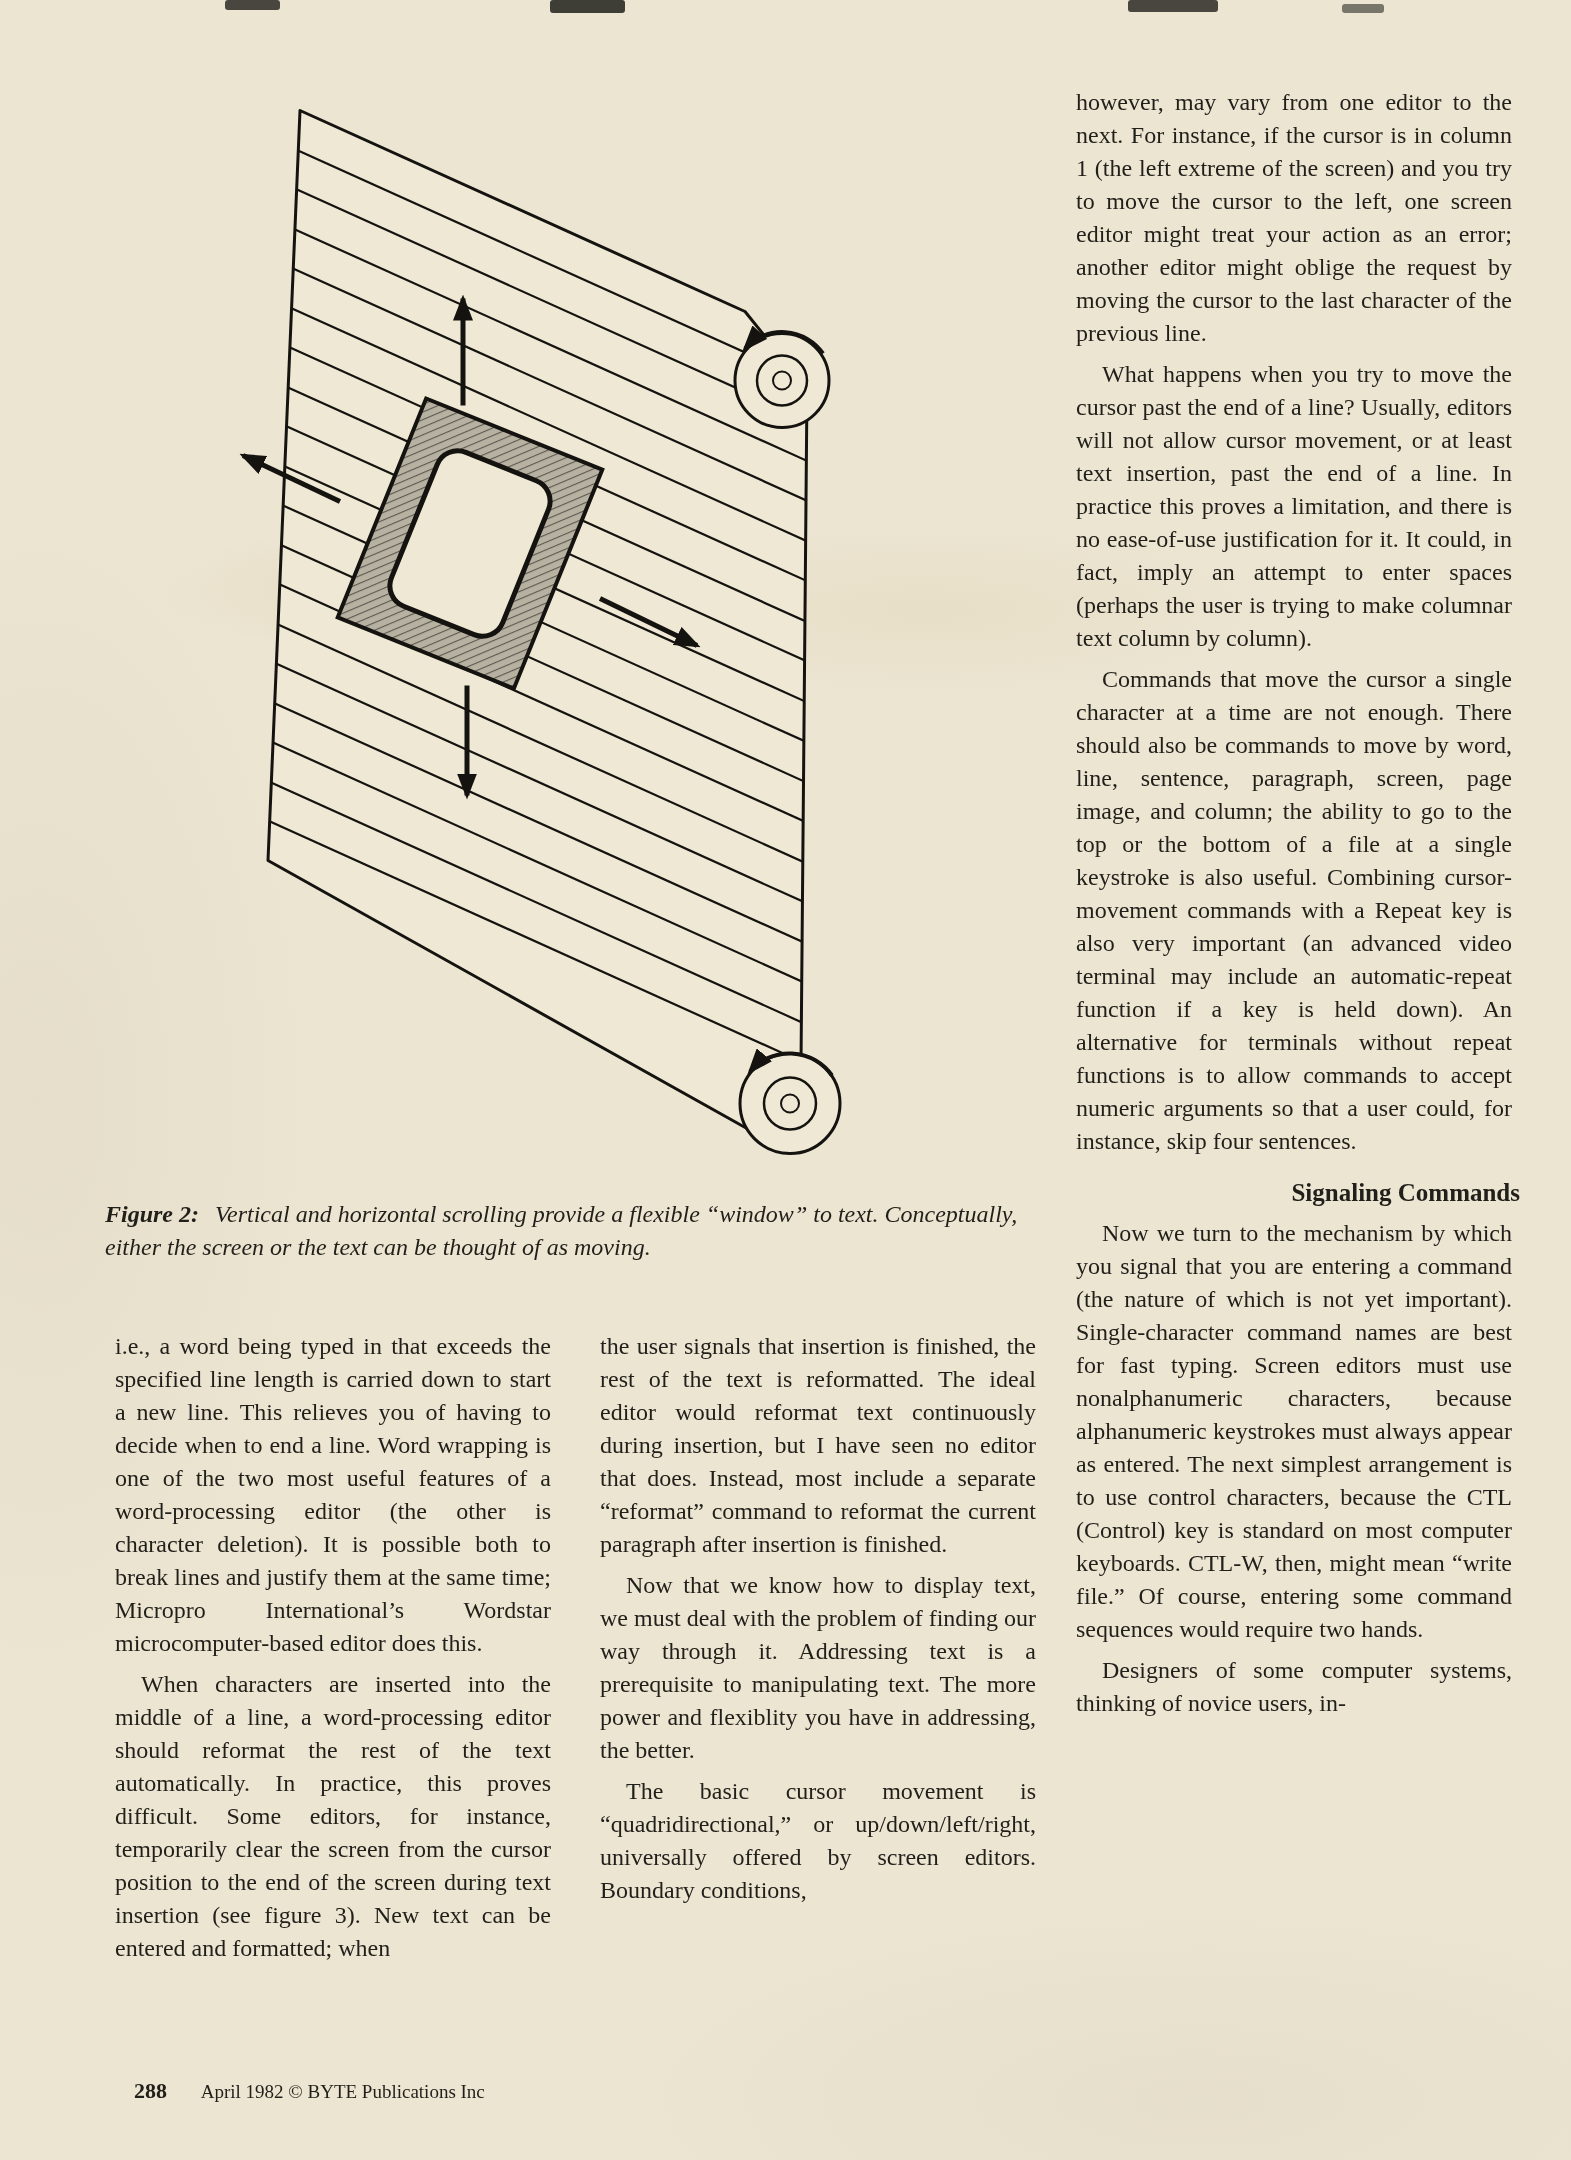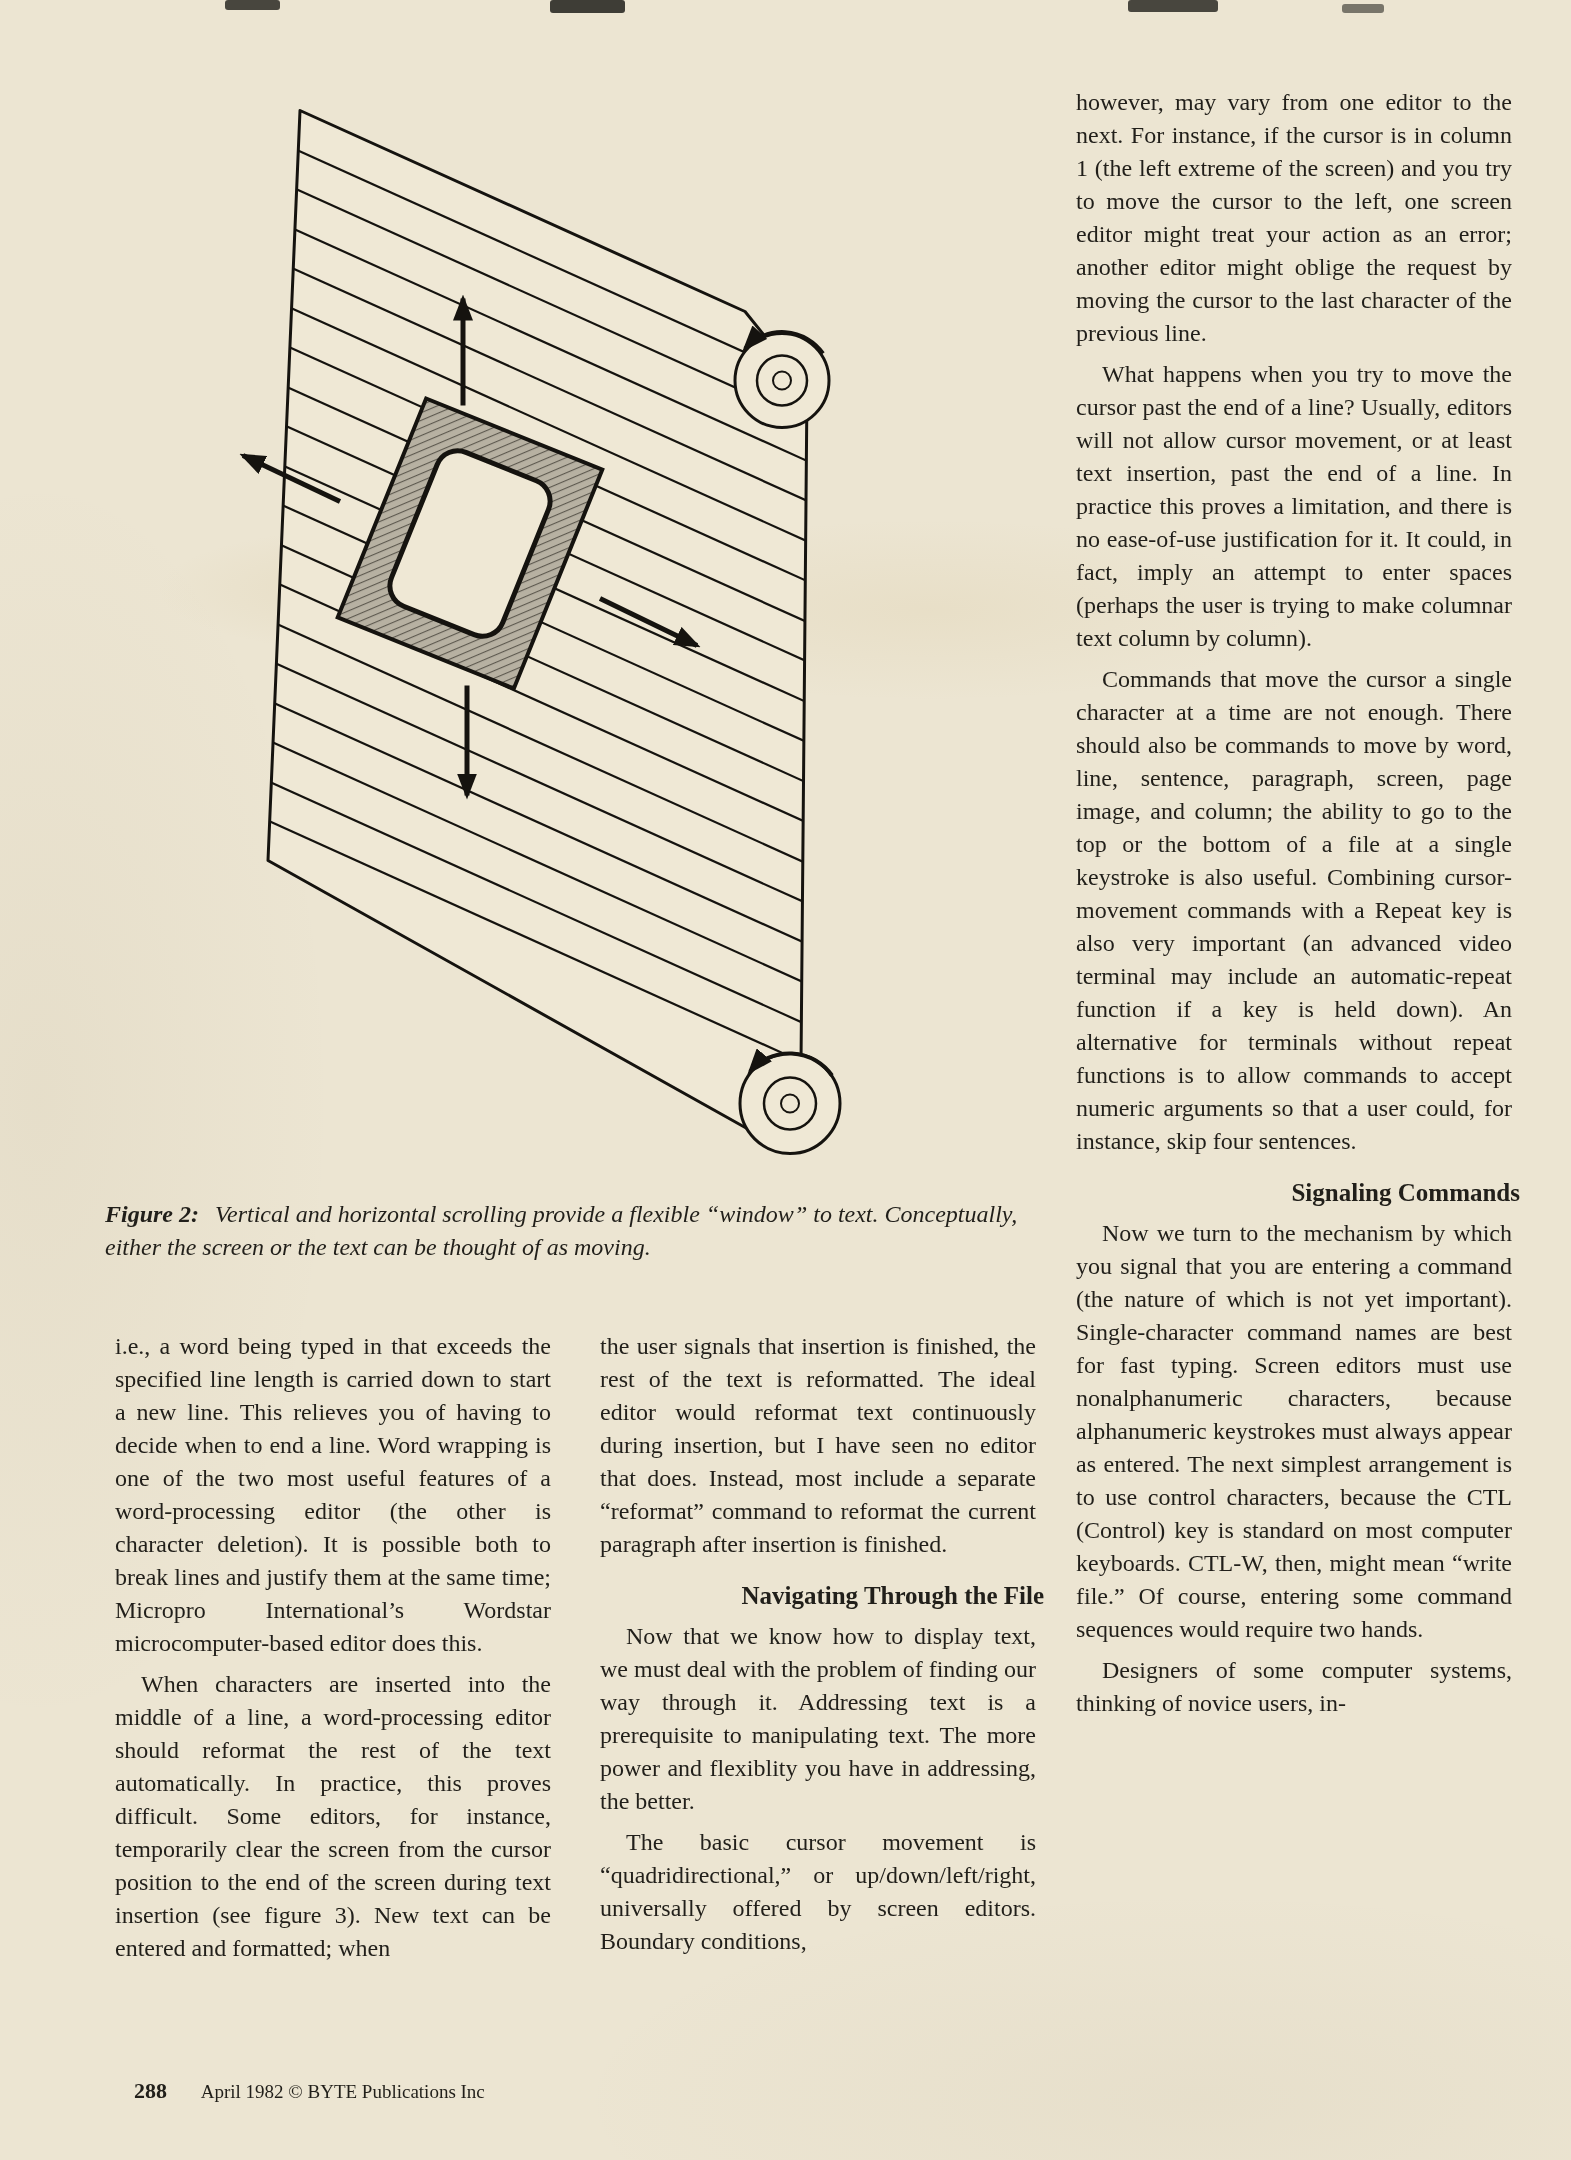--- a/index.html
+++ b/index.html
@@ -130,21 +130,20 @@
   <span class="cap-text">Vertical and horizontal scrolling provide a flexible “window” to text. Conceptually, either the screen or the text can be thought of as moving.</span>
 </p>
 
 <div class="col left-col">
   <p>i.e., a word being typed in that exceeds the specified line length is carried down to start a new line. This relieves you of having to decide when to end a line. Word wrapping is one of the two most useful features of a word-processing editor (the other is character deletion). It is possible both to break lines and justify them at the same time; Micropro International’s Wordstar microcomputer-based editor does this.</p>
   <p class="indent">When characters are inserted into the middle of a line, a word-processing editor should reformat the rest of the text automatically. In practice, this proves difficult. Some editors, for instance, temporarily clear the screen from the cursor position to the end of the screen during text insertion (see figure 3). New text can be entered and formatted; when</p>
 </div>
 
 <div class="col mid-col">
   <p>the user signals that insertion is finished, the rest of the text is reformatted. The ideal editor would reformat text continuously during insertion, but I have seen no editor that does. Instead, most include a separate “reformat” command to reformat the current paragraph after insertion is finished.</p>
-  <p class="heading">Navigating Through the File</p>
   <p class="indent">Now that we know how to display text, we must deal with the problem of finding our way through it. Addressing text is a prerequisite to manipulating text. The more power and flexiblity you have in addressing, the better.</p>
   <p class="indent">The basic cursor movement is “quadridirectional,” or up/down/left/right, universally offered by screen editors. Boundary conditions,</p>
 </div>
 
 <div class="col right-col">
   <p>however, may vary from one editor to the next. For instance, if the cursor is in column 1 (the left extreme of the screen) and you try to move the cursor to the left, one screen editor might treat your action as an error; another editor might oblige the request by moving the cursor to the last character of the previous line.</p>
   <p class="indent">What happens when you try to move the cursor past the end of a line? Usually, editors will not allow cursor movement, or at least text insertion, past the end of a line. In practice this proves a limitation, and there is no ease-of-use justification for it. It could, in fact, imply an attempt to enter spaces (perhaps the user is trying to make columnar text column by column).</p>
   <p class="indent">Commands that move the cursor a single character at a time are not enough. There should also be commands to move by word, line, sentence, paragraph, screen, page image, and column; the ability to go to the top or the bottom of a file at a single keystroke is also useful. Combining cursor-movement commands with a Repeat key is also very important (an advanced video terminal may include an automatic-repeat function if a key is held down). An alternative for terminals without repeat functions is to allow commands to accept numeric arguments so that a user could, for instance, skip four sentences.</p>
   <p class="heading">Signaling Commands</p>
   <p class="indent">Now we turn to the mechanism by which you signal that you are entering a command (the nature of which is not yet important). Single-character command names are best for fast typing. Screen editors must use nonalphanumeric characters, because alphanumeric keystrokes must always appear as entered. The next simplest arrangement is to use control characters, because the CTL (Control) key is standard on most computer keyboards. CTL-W, then, might mean “write file.” Of course, entering some command sequences would require two hands.</p>

